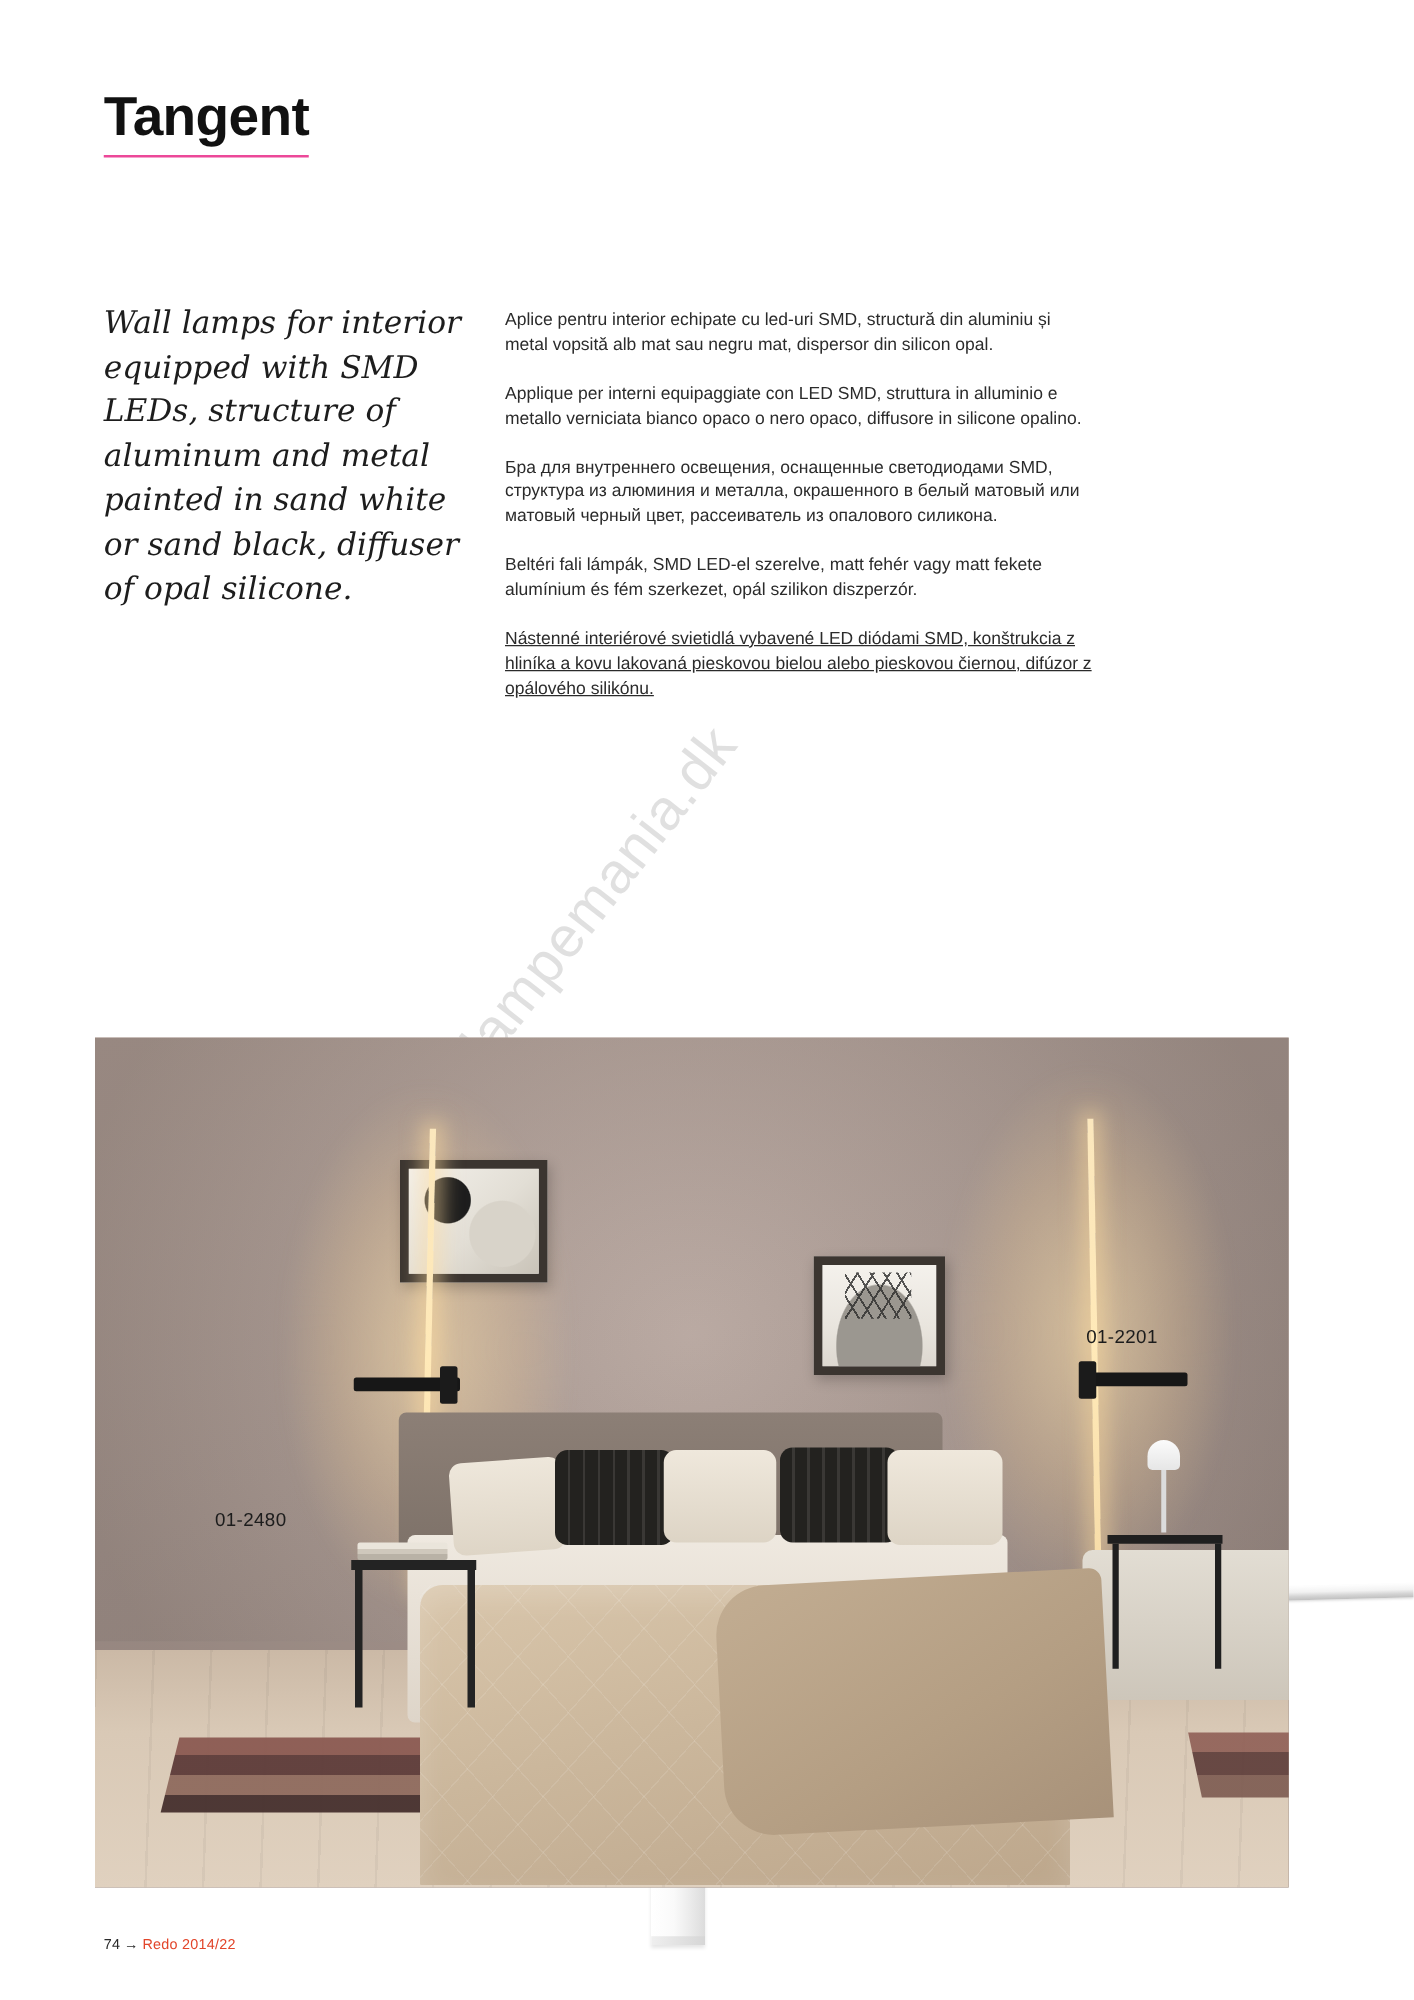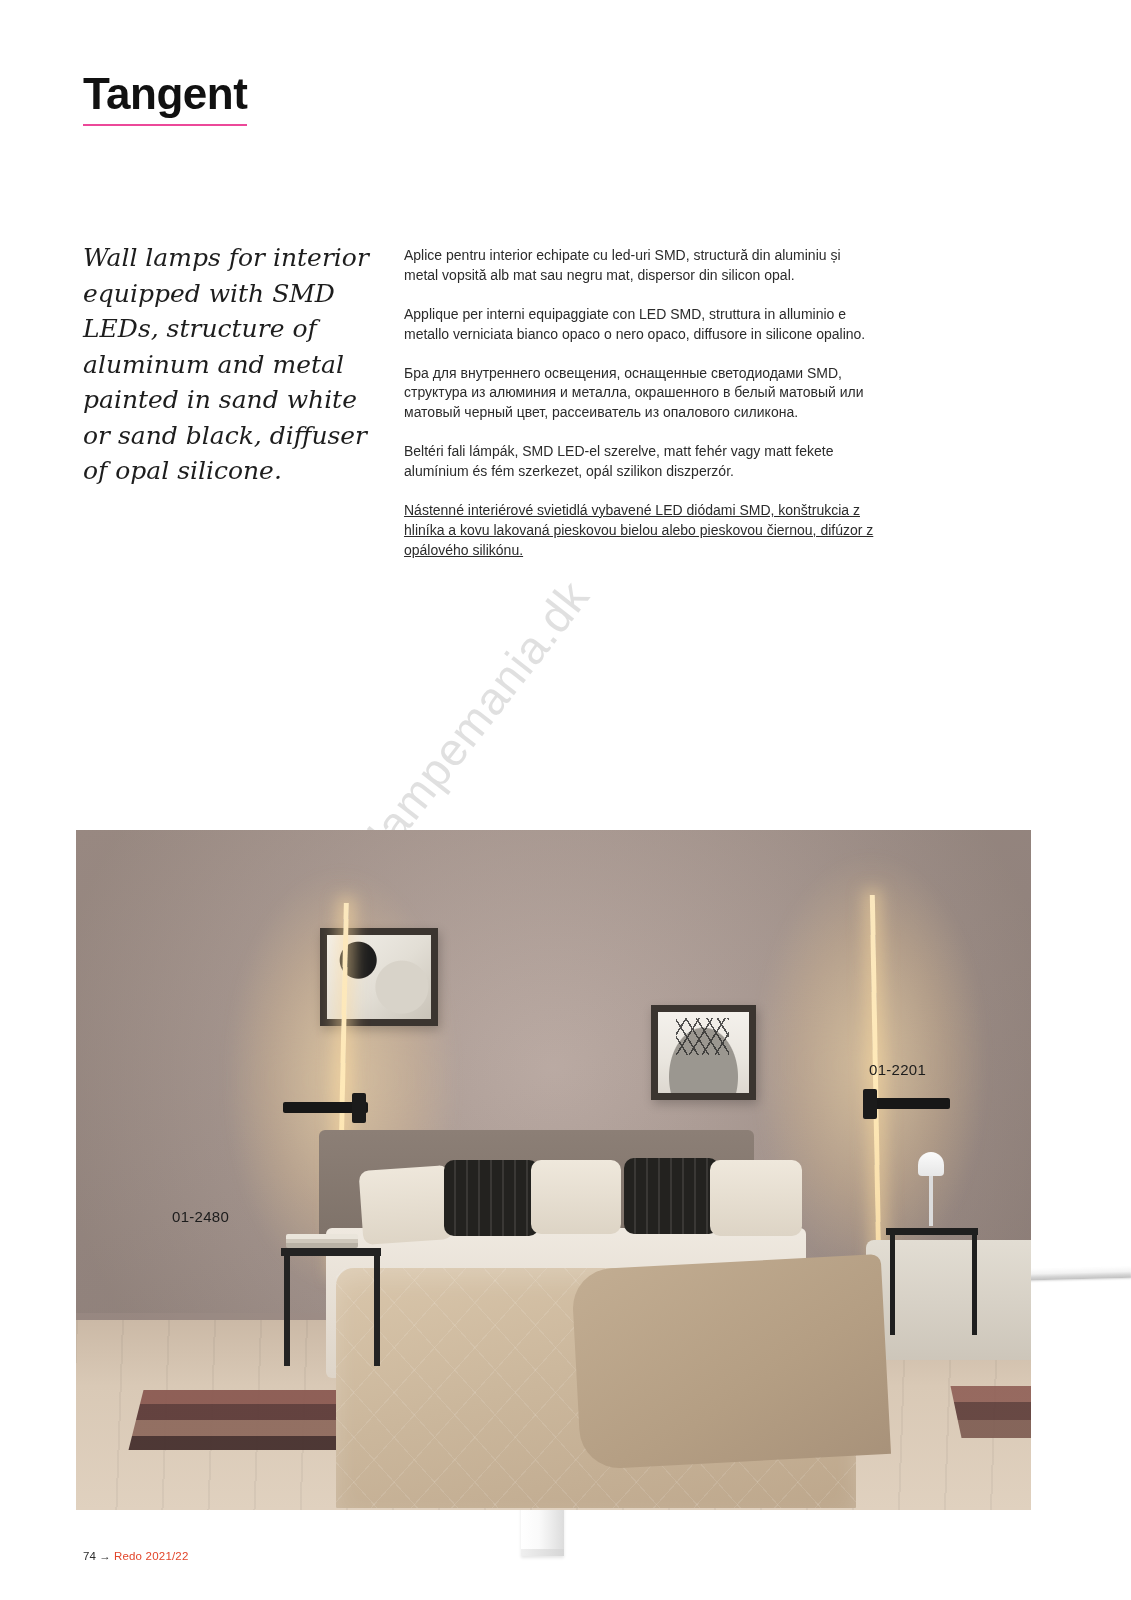--- a/index.html
+++ b/index.html
@@ -540,16 +540,16 @@
     <div class="mini-lamp-stem"></div>
     <div class="table-right"></div>
     <div class="table-right-leg" style="left:814px"></div>
     <div class="table-right-leg" style="left:896px"></div>
   </div>
 
   <div class="code code-left">01-2480</div>
   <div class="code code-right">01-2201</div>
 
   <div class="footer">
-    <span class="pageno">74</span><span class="arrow">→</span><span class="brand">Redo 2021/22</span>
+    <span class="pageno">74</span><span class="arrow">→</span><span class="brand">Redo 2014/22</span>
   </div>
 
 </div>
 
 </body></html>

